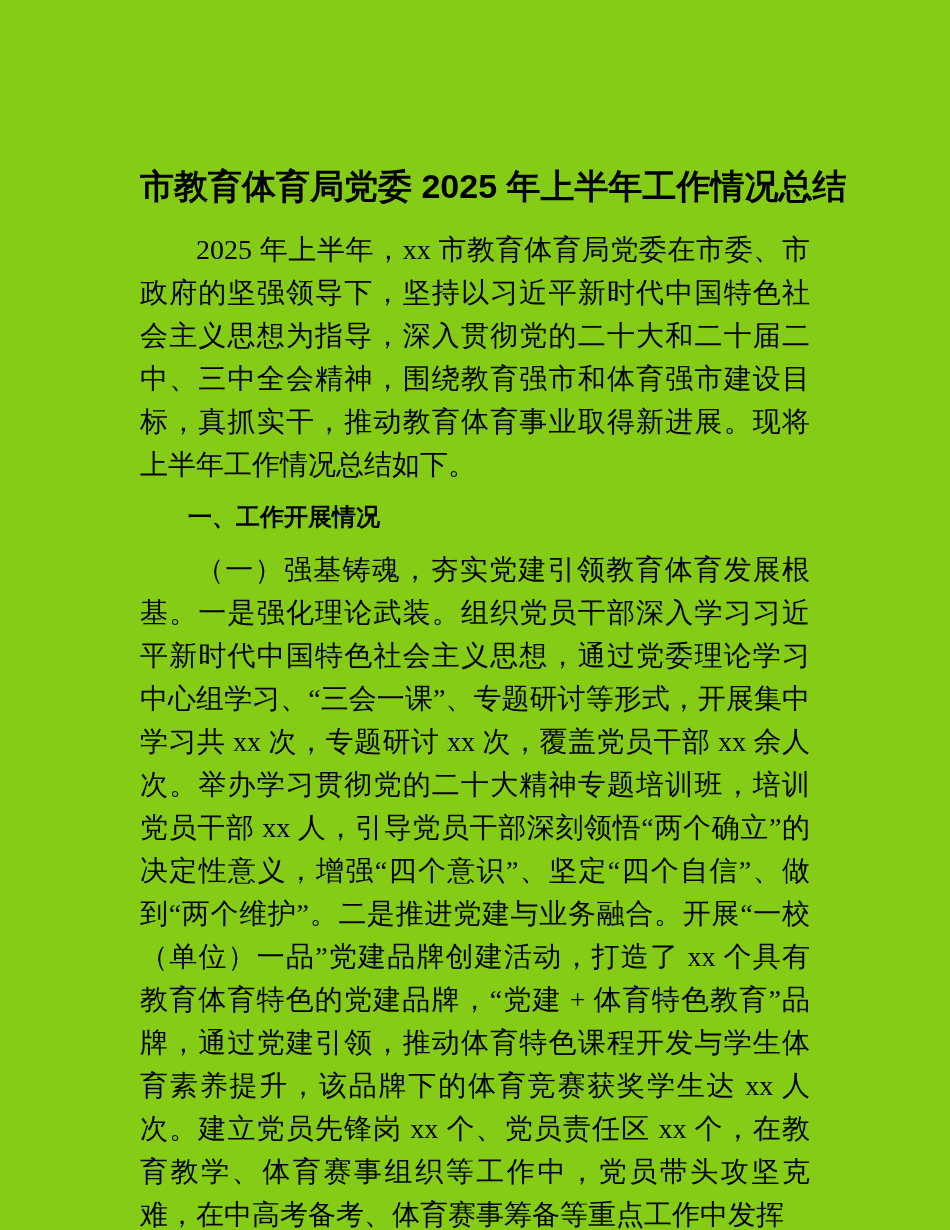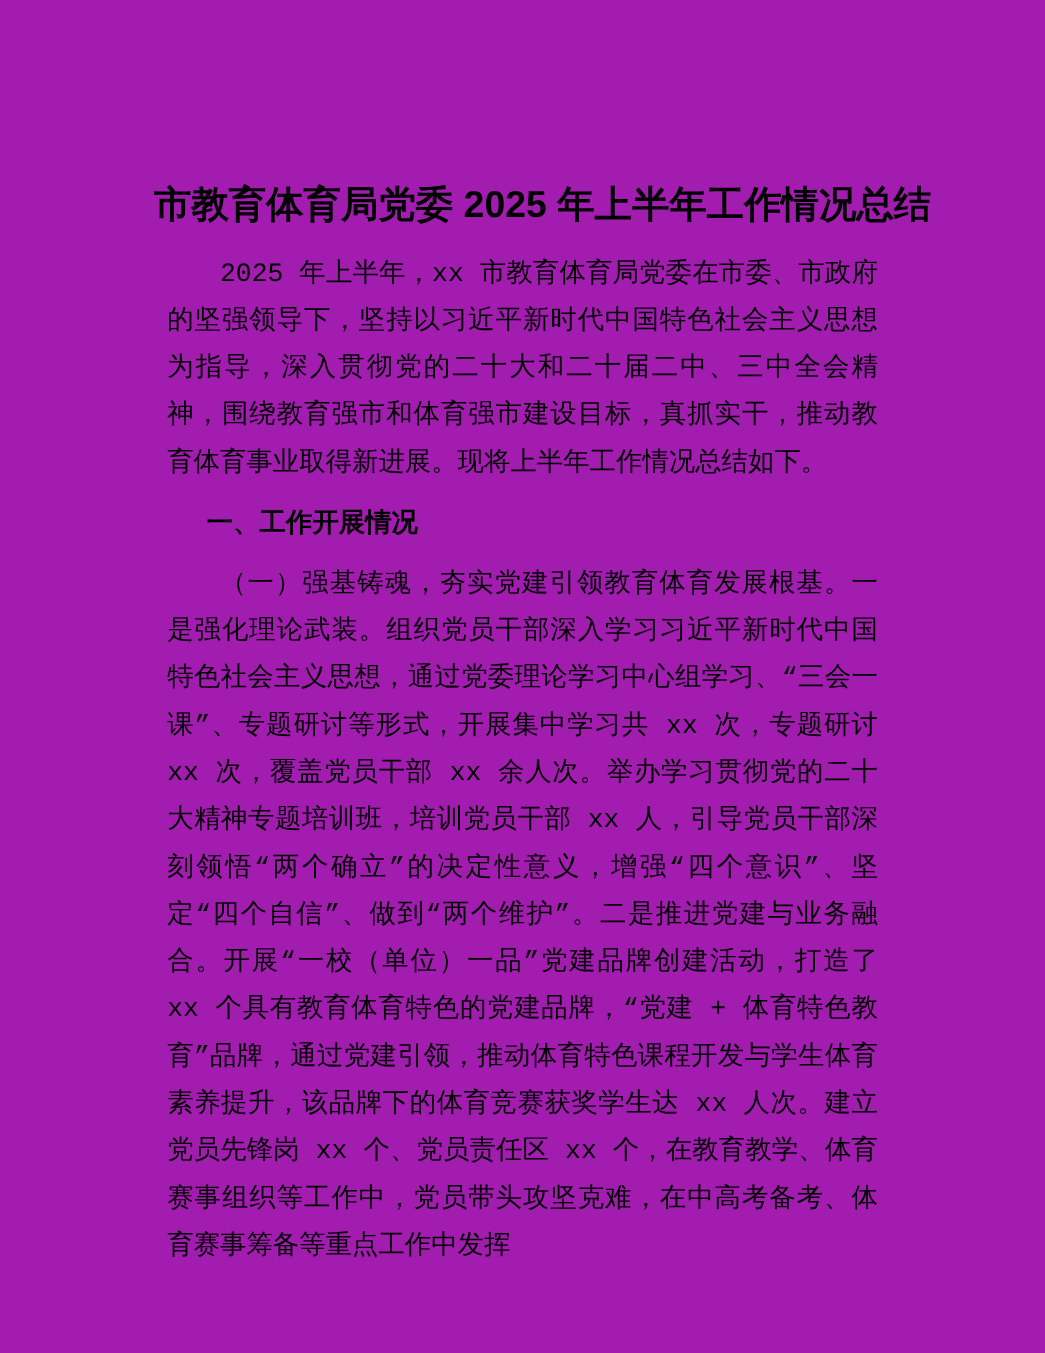--- a/index.html
+++ b/index.html
@@ -4,39 +4,39 @@
 <style>
   html, body {
     margin: 0;
     padding: 0;
     background: #ffffff;
   }
   .page {
     position: relative;
     width: 950px;
     height: 1230px;
-    background: #a21caf;
+    background: #84cc16;
     color: #000000;
     box-sizing: border-box;
     padding: 163px 140px 0 140px;
     overflow: hidden;
   }
   .doc-title {
     margin: 0 0 19px 0;
     font-family: "Liberation Sans", "DejaVu Sans", sans-serif;
     font-weight: bold;
     font-size: 34px;
     line-height: 46px;
     text-align: center;
     white-space: nowrap;
   }
   .body-para {
-    margin: 12px;
-    font-family: Liberation Mono, monospace;
-    font-size: 24px;
+    margin: 0;
+    font-family: Liberation Serif, serif;
+    font-size: 28px;
     line-height: 43px;
     text-align: justify;
     text-indent: 2em;
   }
   .section-heading {
     margin: 10px 0 9px 0;
     font-family: "Liberation Serif", "DejaVu Serif", serif;
     font-weight: bold;
     font-size: 24px;
     line-height: 43px;

